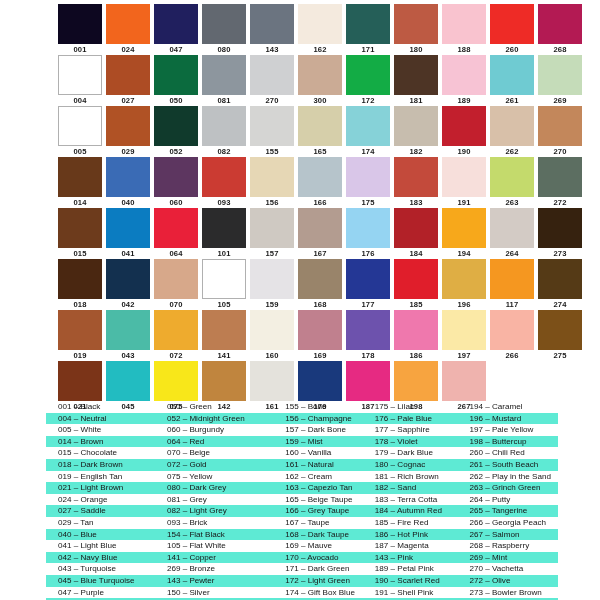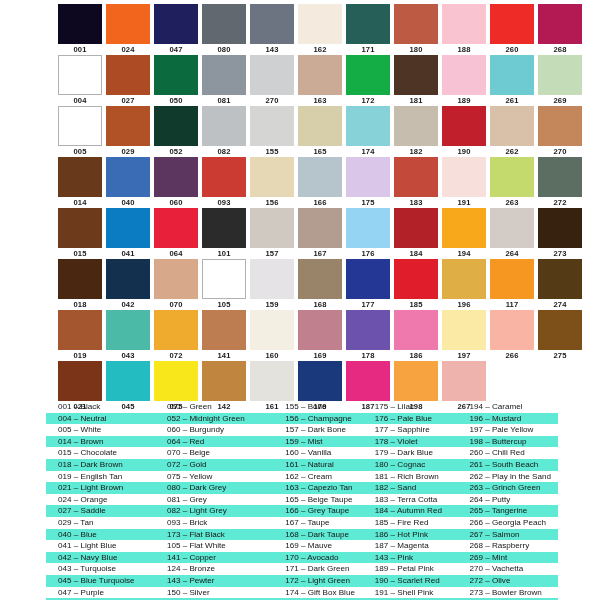--- a/index.html
+++ b/index.html
@@ -137,21 +137,21 @@
         <div class="cell">
           <span class="chip" style="background: rgb(141, 150, 158);"></span>
           <div class="code">081</div>
         </div>
         <div class="cell">
           <span class="chip" style="background: rgb(207, 208, 210);"></span>
           <div class="code">270</div>
         </div>
         <div class="cell">
           <span class="chip" style="background: rgb(203, 171, 149);"></span>
-          <div class="code">163</div>
+          <div class="code">300</div>
         </div>
         <div class="cell">
           <span class="chip" style="background: rgb(19, 172, 69);"></span>
           <div class="code">172</div>
         </div>
         <div class="cell">
           <span class="chip" style="background: rgb(77, 52, 37);"></span>
           <div class="code">181</div>
         </div>
         <div class="cell">
@@ -495,24 +495,24 @@
         <div class="lrow alt">052 – Midnight Green</div>
         <div class="lrow">060 – Burgundy</div>
         <div class="lrow alt">064 – Red</div>
         <div class="lrow">070 – Beige</div>
         <div class="lrow alt">072 – Gold</div>
         <div class="lrow">075 – Yellow</div>
         <div class="lrow alt">080 – Dark Grey</div>
         <div class="lrow">081 – Grey</div>
         <div class="lrow alt">082 – Light Grey</div>
         <div class="lrow">093 – Brick</div>
-        <div class="lrow alt">173 – Flat Black</div>
+        <div class="lrow alt">154 – Flat Black</div>
         <div class="lrow">105 – Flat White</div>
         <div class="lrow alt">141 – Copper</div>
-        <div class="lrow">124 – Bronze</div>
+        <div class="lrow">269 – Bronze</div>
         <div class="lrow alt">143 – Pewter</div>
         <div class="lrow">150 – Silver</div>
         <div class="lrow alt blank">&nbsp;</div>
       </div>
       <div class="legend-col c2">
         <div class="lrow">155 – Bone</div>
         <div class="lrow alt">156 – Champagne</div>
         <div class="lrow">157 – Dark Bone</div>
         <div class="lrow alt">159 – Mist</div>
         <div class="lrow">160 – Vanilla</div>

